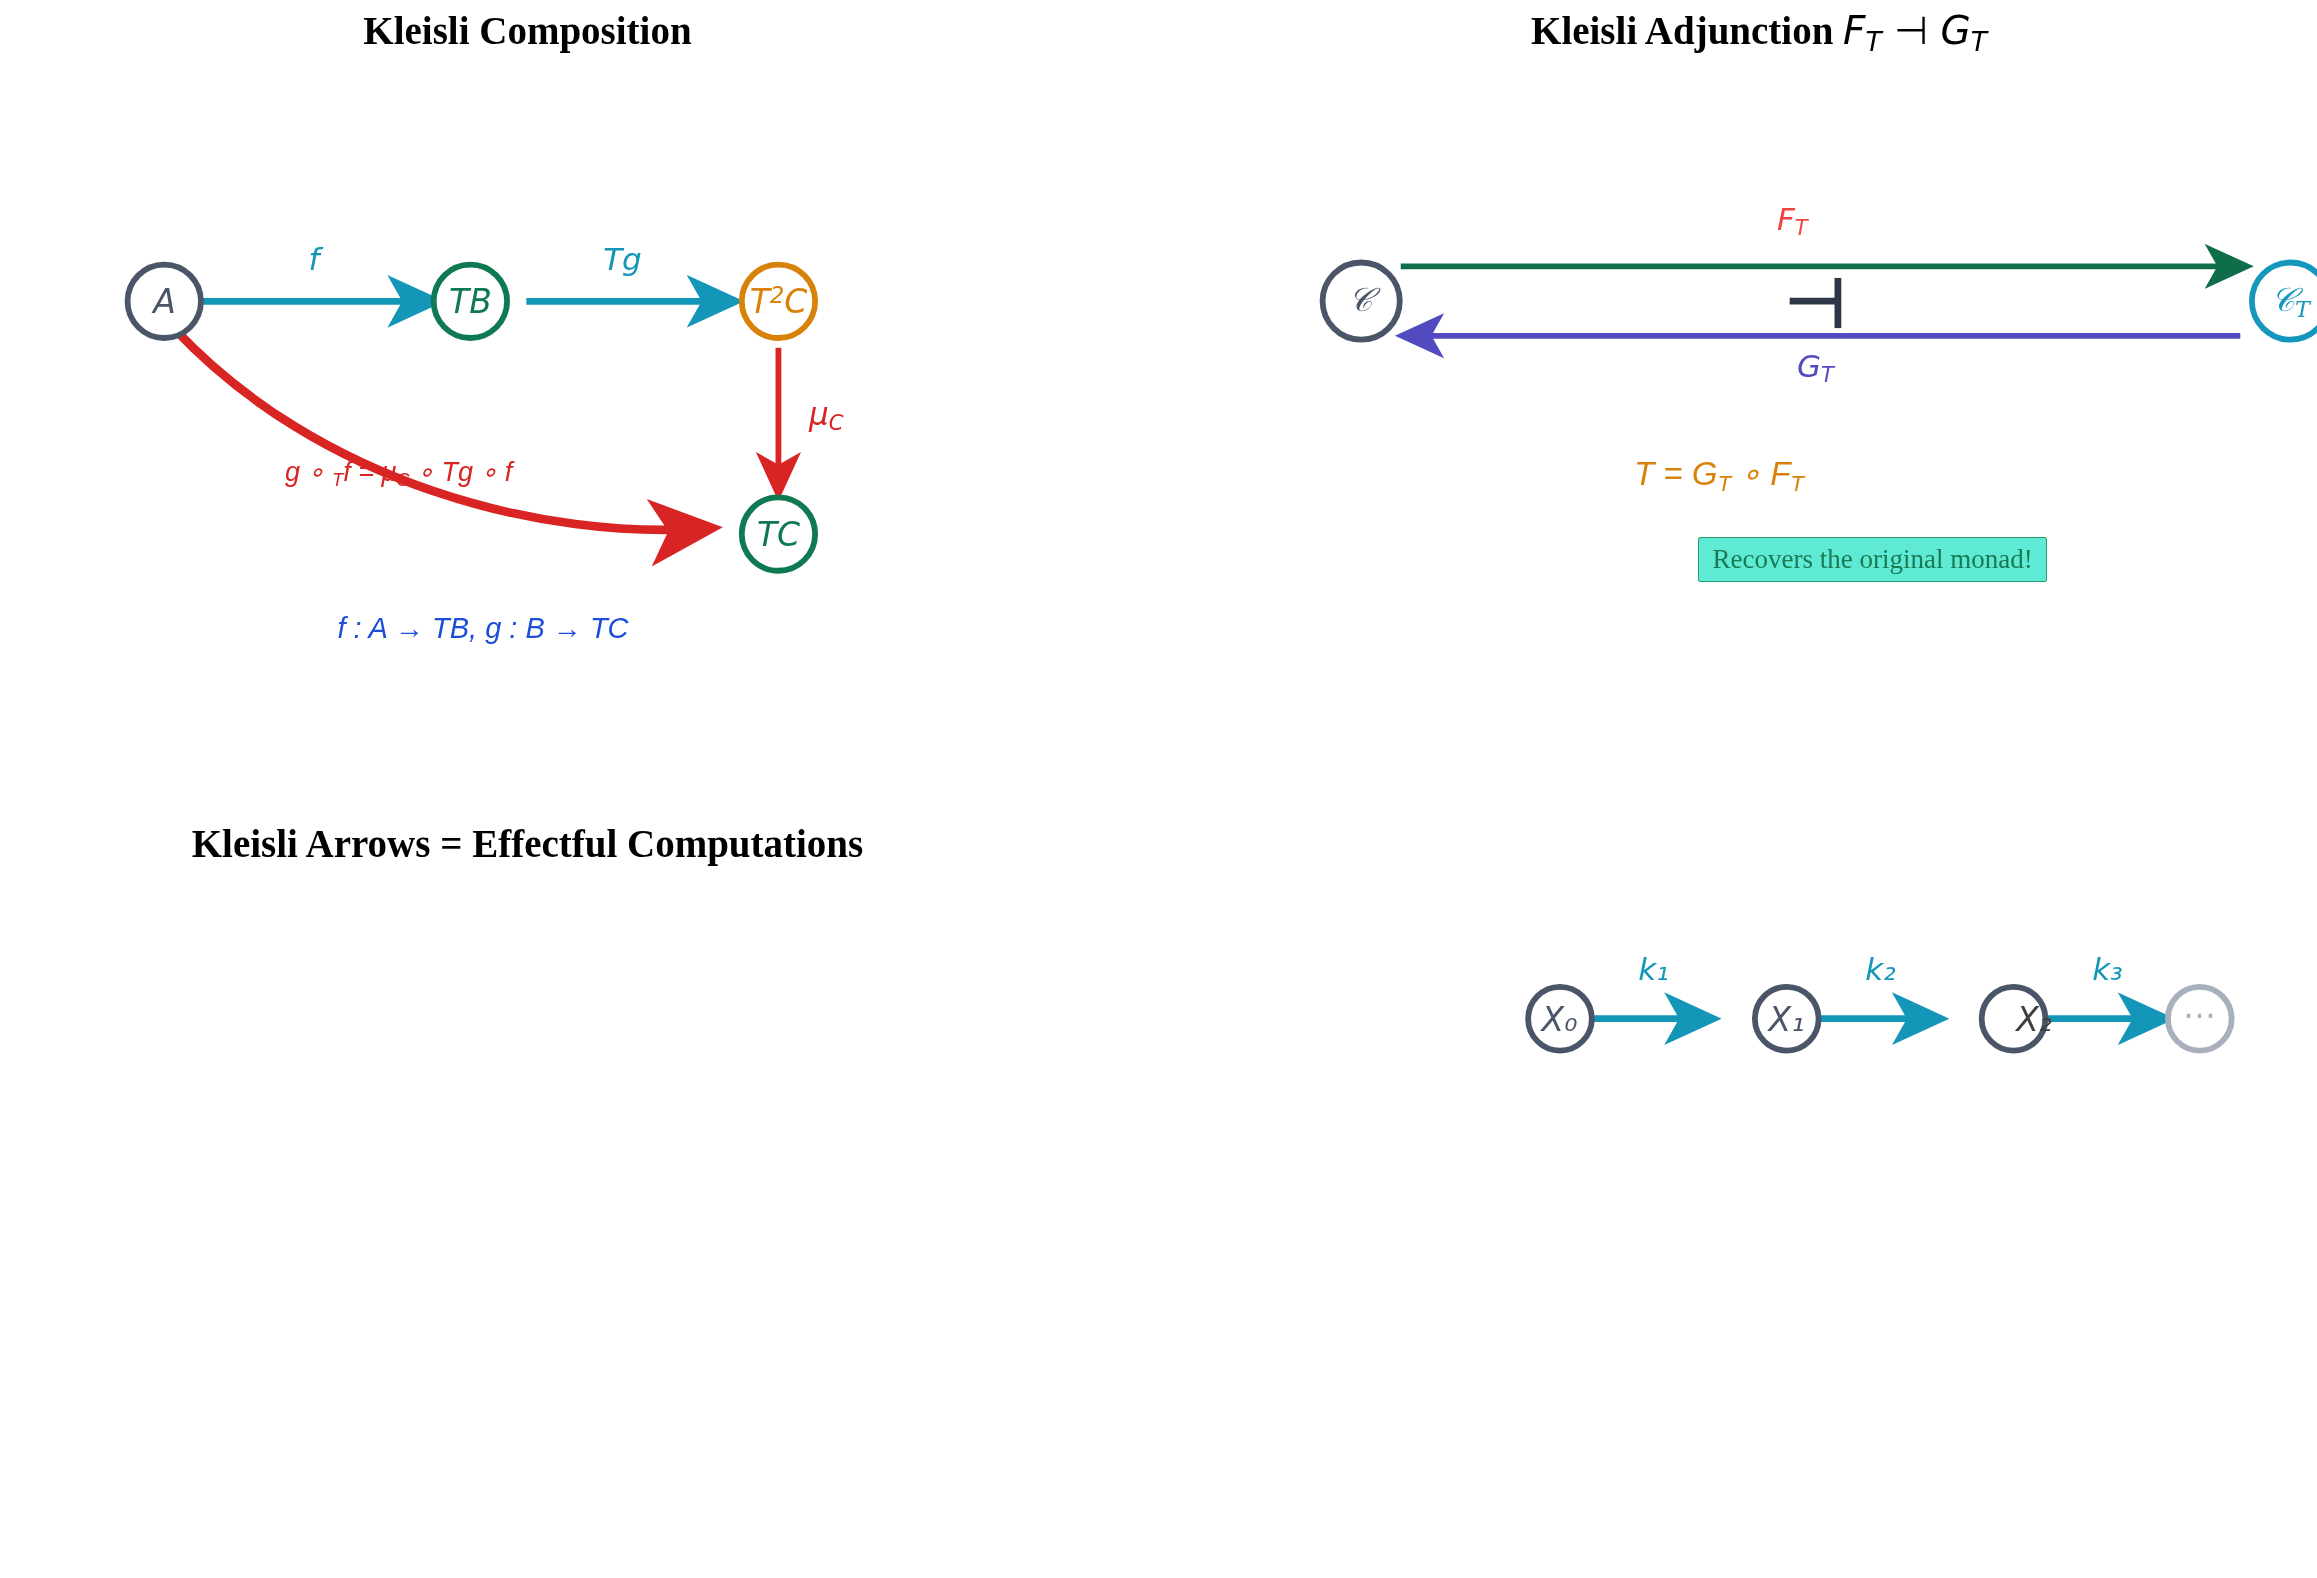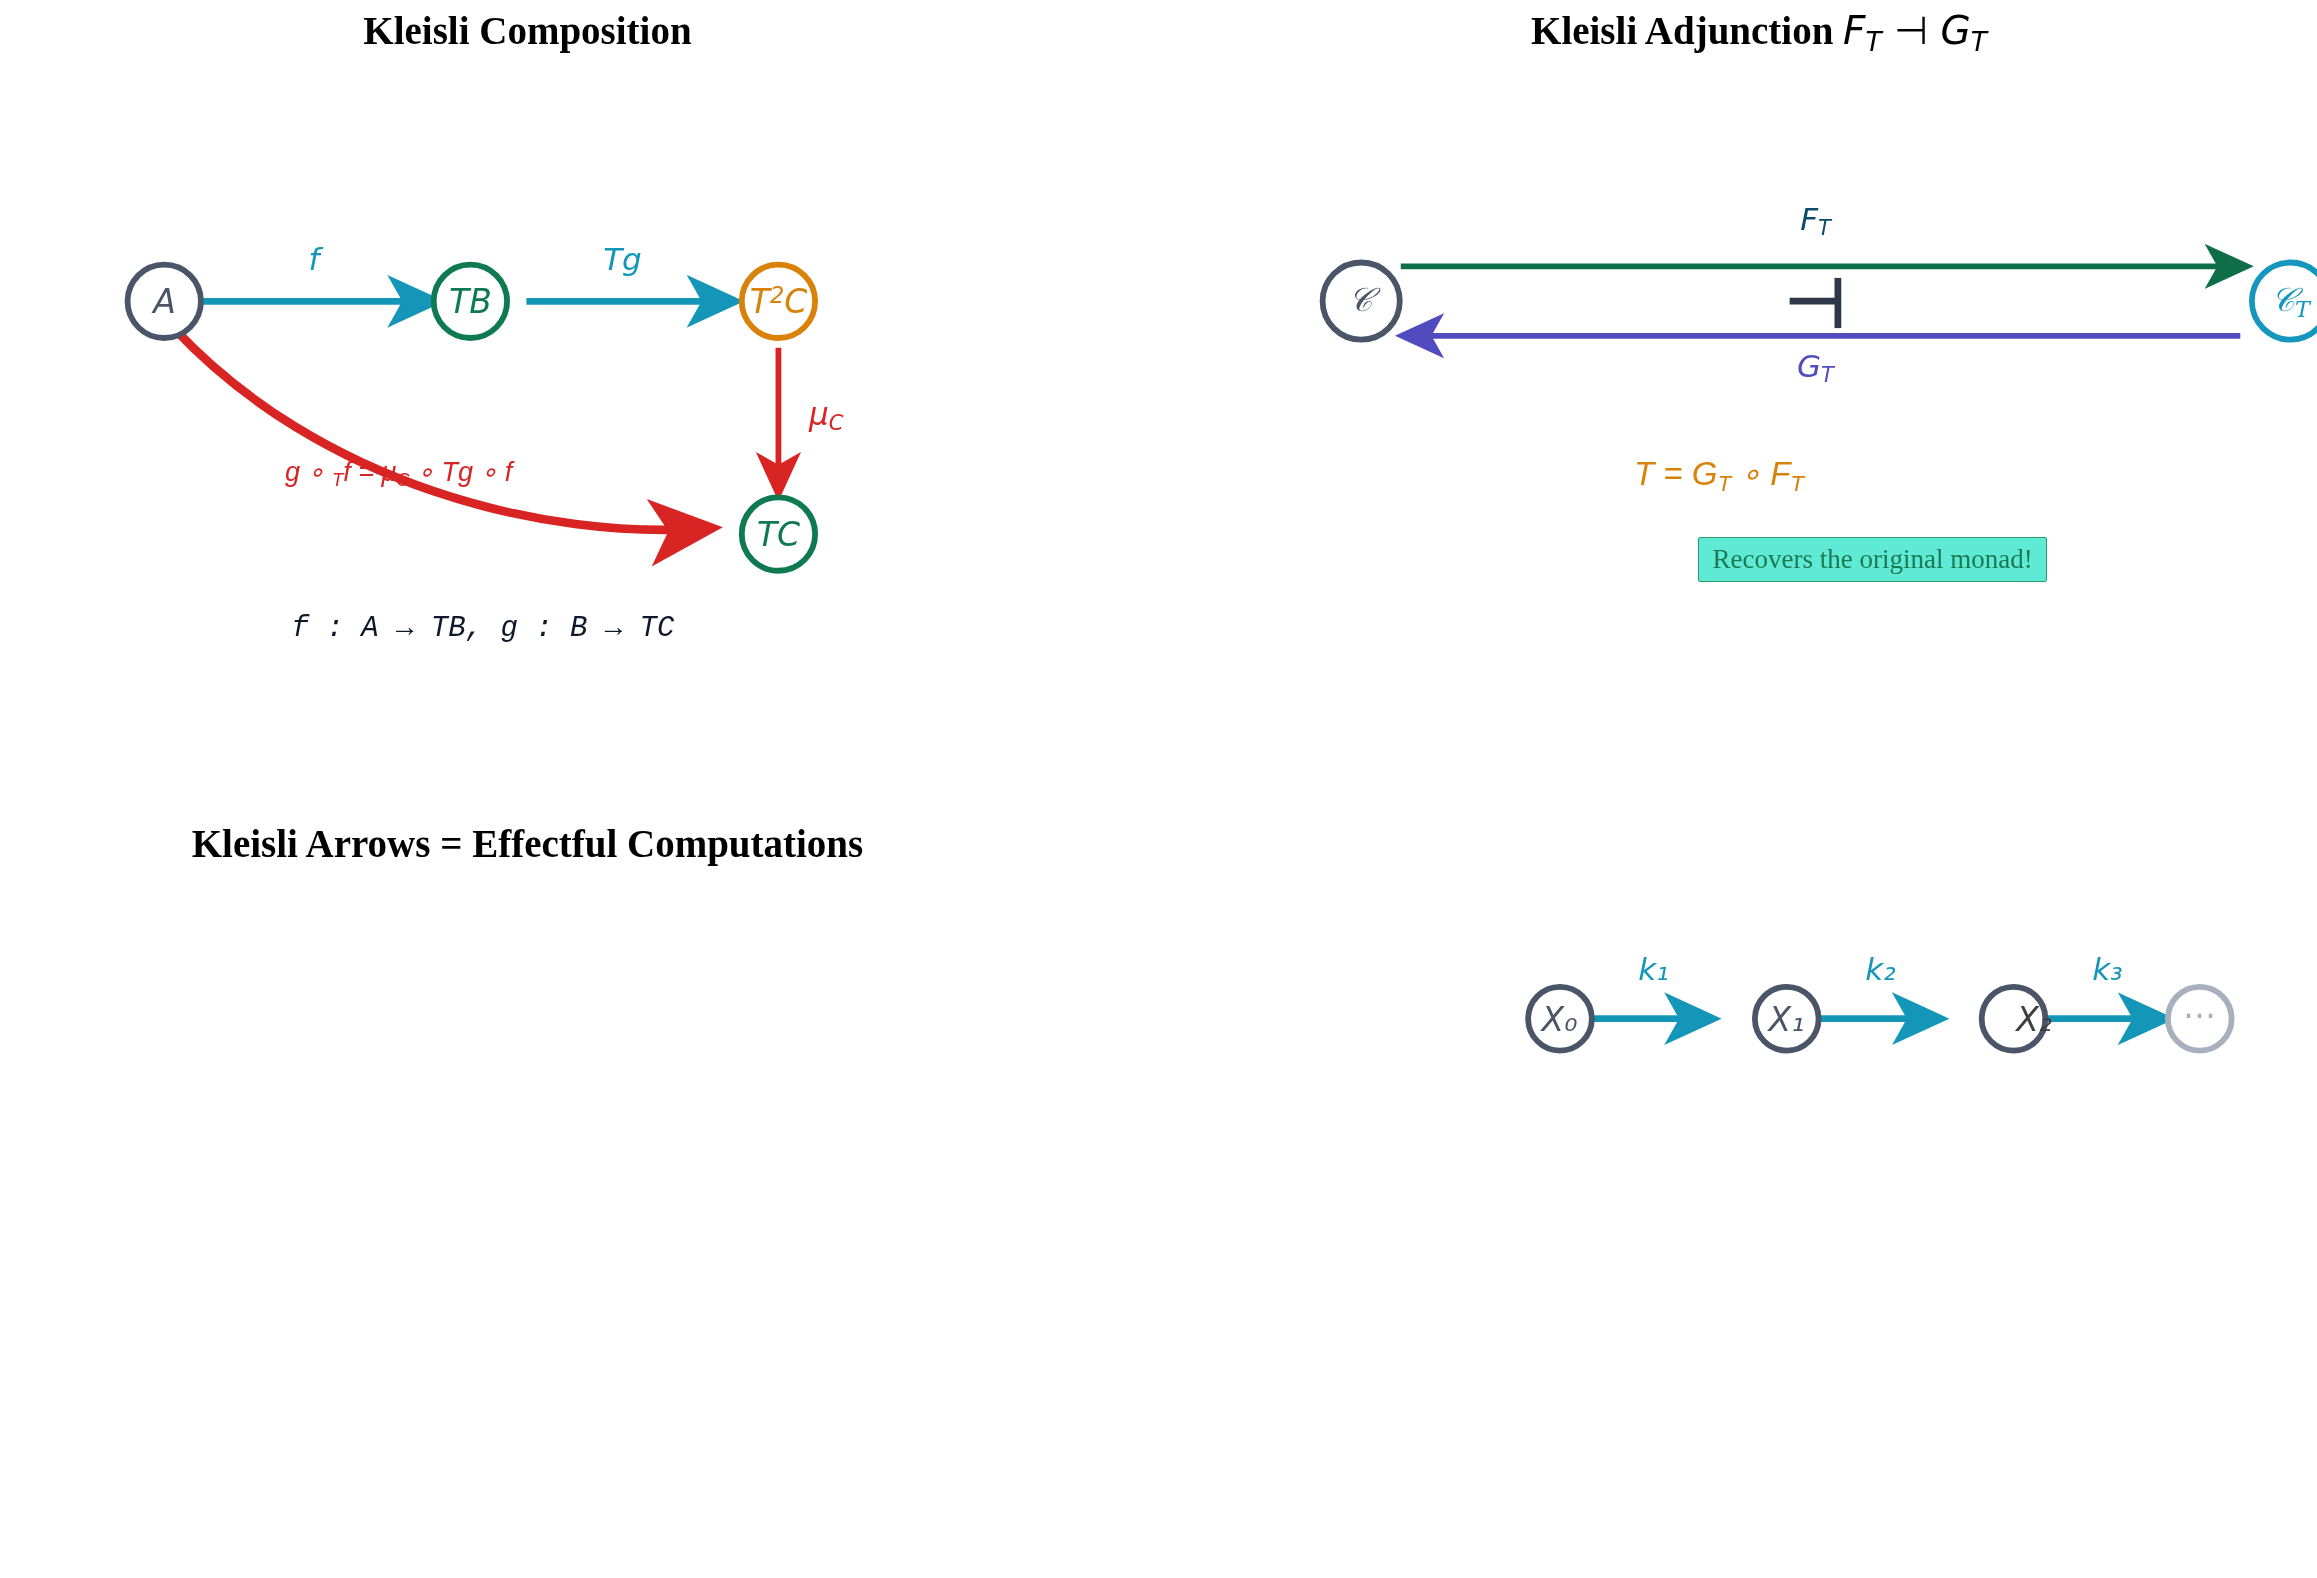--- a/index.html
+++ b/index.html
@@ -38,24 +38,24 @@
     font-style: italic;
     font-size: 33px;
   }
   .arrow-label {
     font-family: "DejaVu Sans", sans-serif;
     font-style: italic;
     font-size: 31px;
   }
   .caption {
     position: absolute;
-    font-family: Liberation Mono, monospace;
+    font-family: Liberation Sans, sans-serif;
     font-style: italic;
     font-size: 29px;
-    color: #0f172a;
+    color: #1d4ed8;
     white-space: nowrap;
   }
   .formula {
     position: absolute;
     font-family: Liberation Sans, sans-serif;
     font-style: italic;
     white-space: nowrap;
   }
   .badge {
     position: absolute;
@@ -137,21 +137,21 @@
       <line x1="703" y1="288" x2="703" y2="340" stroke="#2d3748" stroke-width="7"></line>
     </g>
 
     <circle cx="1119" cy="312" r="40" fill="#ffffff" stroke="#4a5568" stroke-width="6" transform="translate(-910,0)"></circle>
     <circle cx="1172" cy="312" r="40" fill="#ffffff" stroke="#1596bd" stroke-width="6"></circle>
   </svg>
 
   <div class="node-label" style="position:absolute;left:163px;top:280px;width:77px;text-align:center;color:#4a5568;font-family:'DejaVu Serif',serif;">𝒞</div>
   <div class="node-label" style="position:absolute;left:1093px;top:280px;width:77px;text-align:center;color:#1596bd;font-family:'DejaVu Serif',serif;">𝒞<sub>T</sub></div>
 
-  <div class="arrow-label" style="position:absolute;left:618px;top:201px;width:77px;text-align:center;color:#0c4a6e;">F<sub>T</sub></div>
+  <div class="arrow-label" style="position:absolute;left:618px;top:201px;width:77px;text-align:left;color:#ef4444;">F<sub>T</sub></div>
   <div class="arrow-label" style="position:absolute;left:618px;top:348px;width:77px;text-align:center;color:#524bc0;">G<sub>T</sub></div>
 
   <div class="formula" style="left:0;top:454px;width:1120px;text-align:center;font-size:33px;color:#d9820a;">
      T = G<sub>T</sub> ∘ F<sub>T</sub>
   </div>
 
   <div class="badge" style="left:539px;top:537px;">Recovers the original monad!</div>
 </div>
 
 <div class="panel" style="left:0;top:792px;width:1159px;height:787px;">

